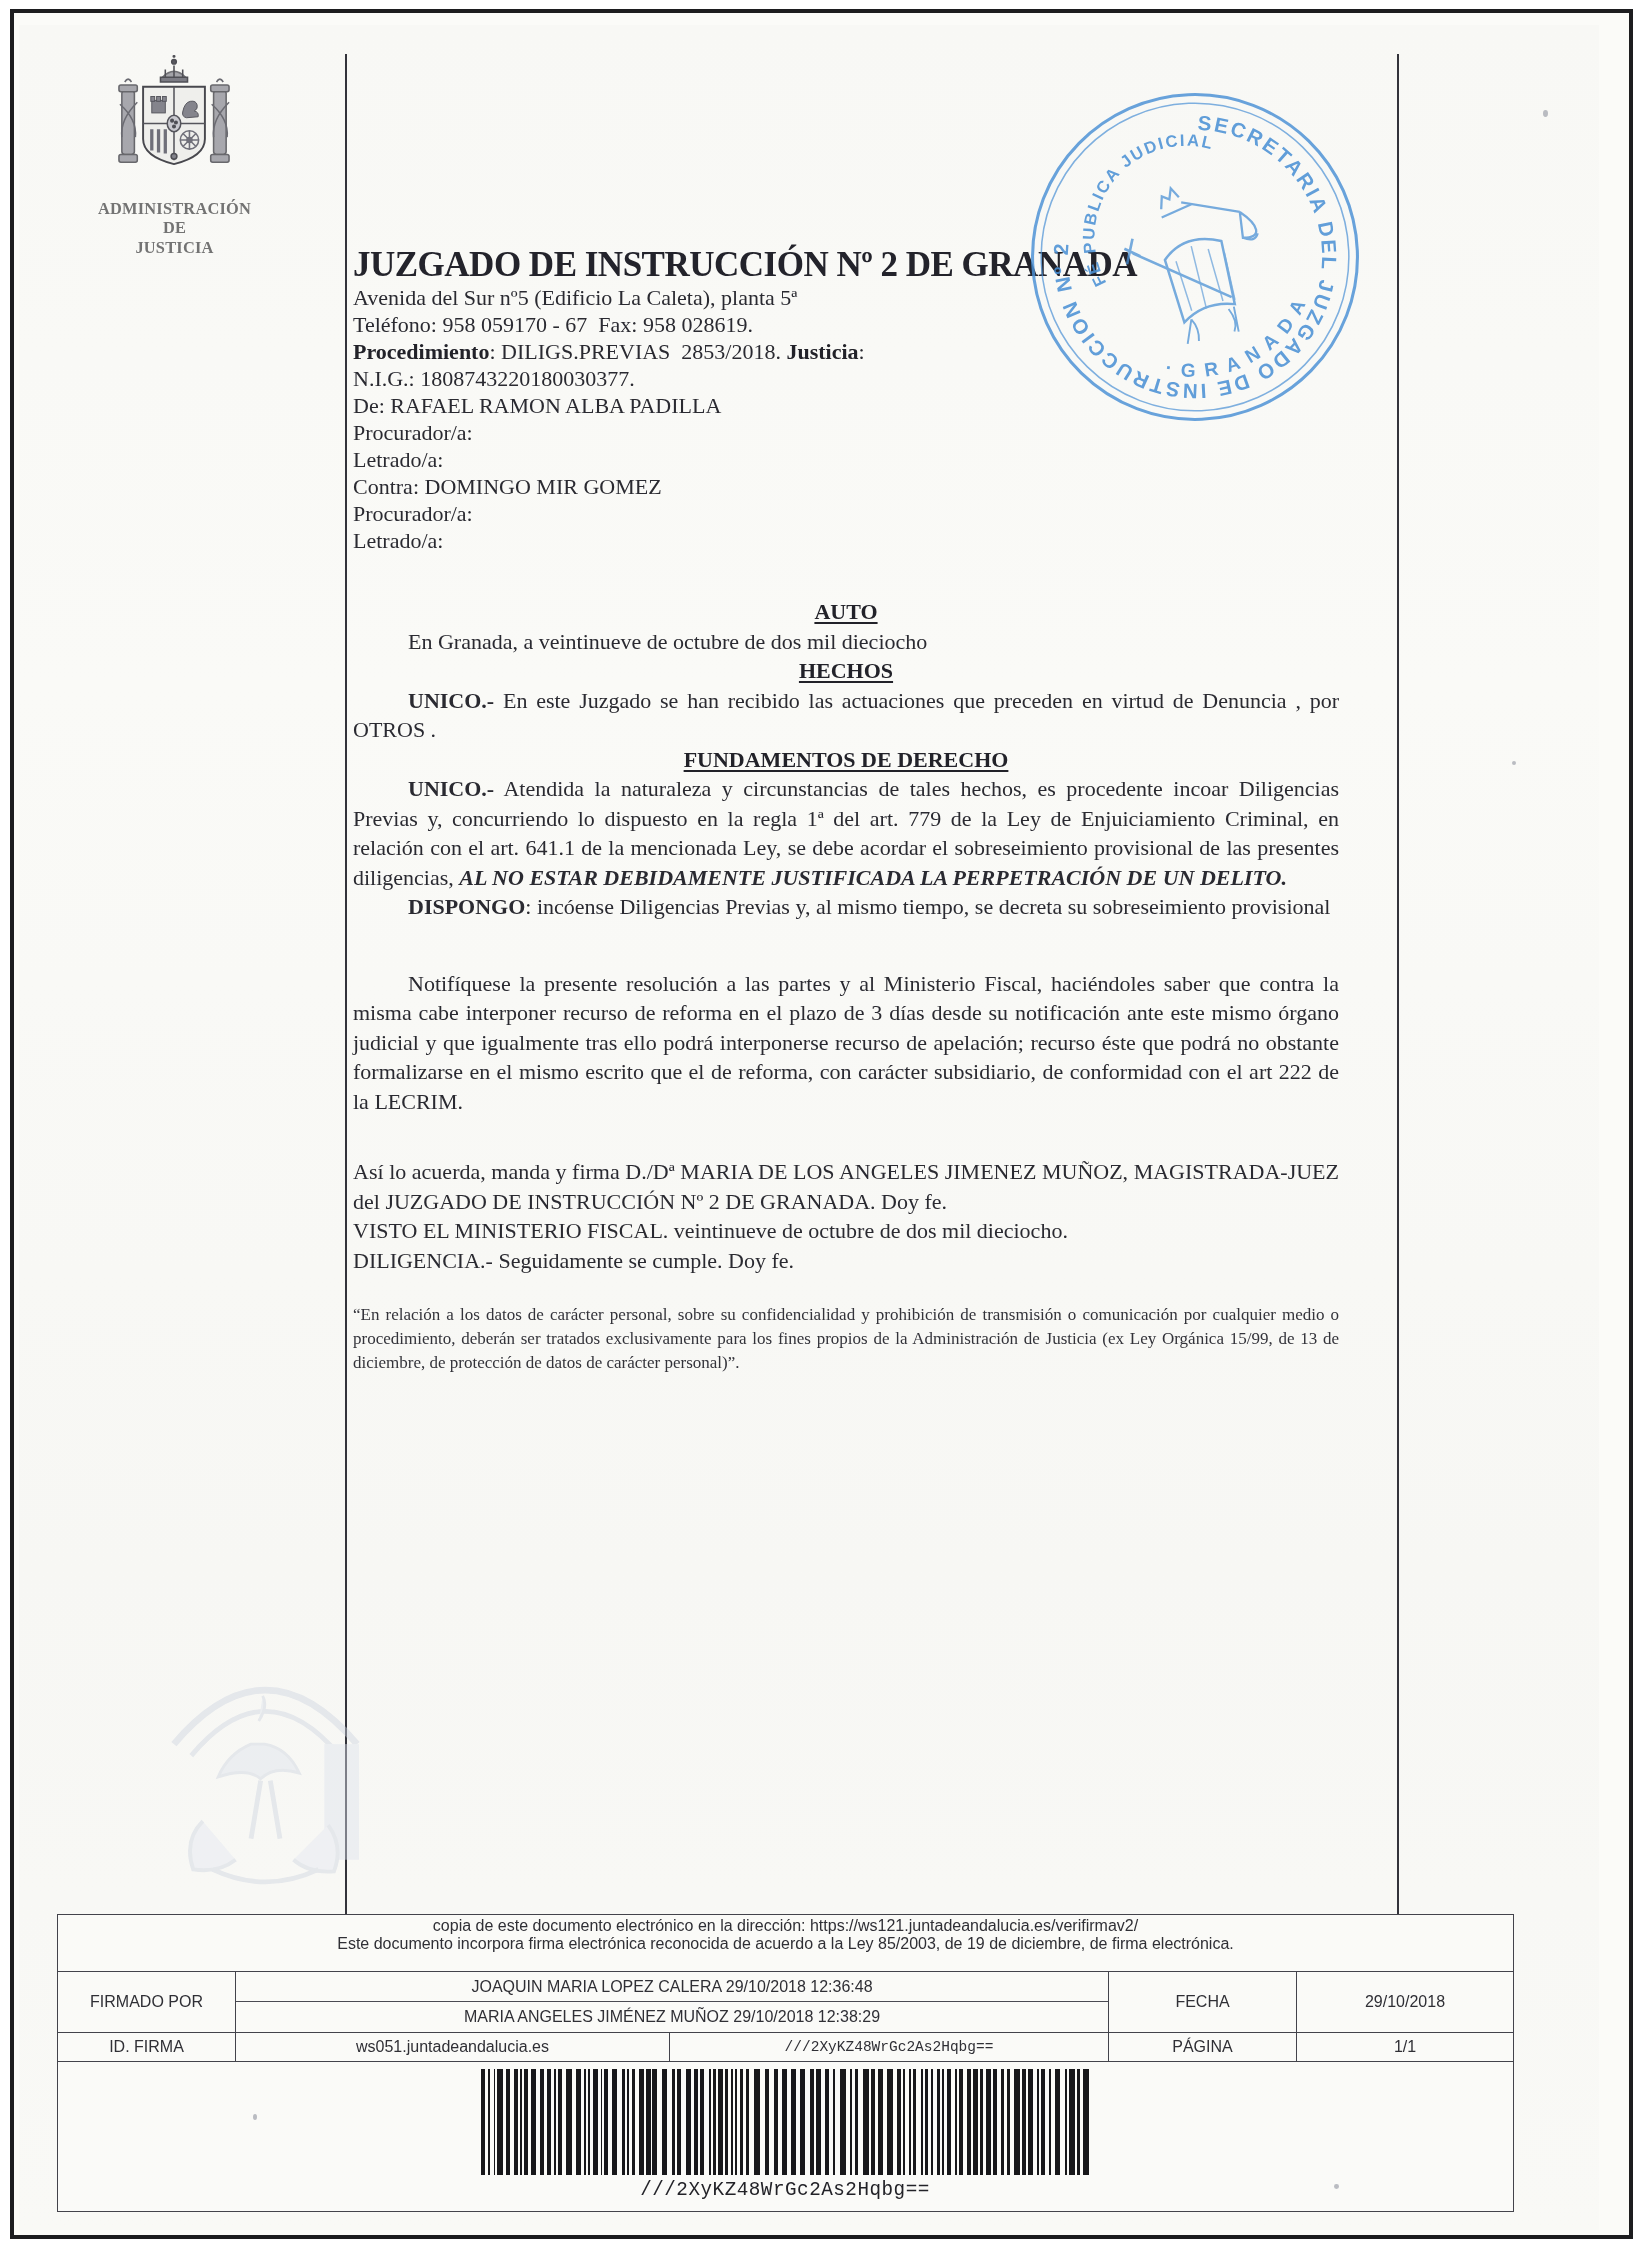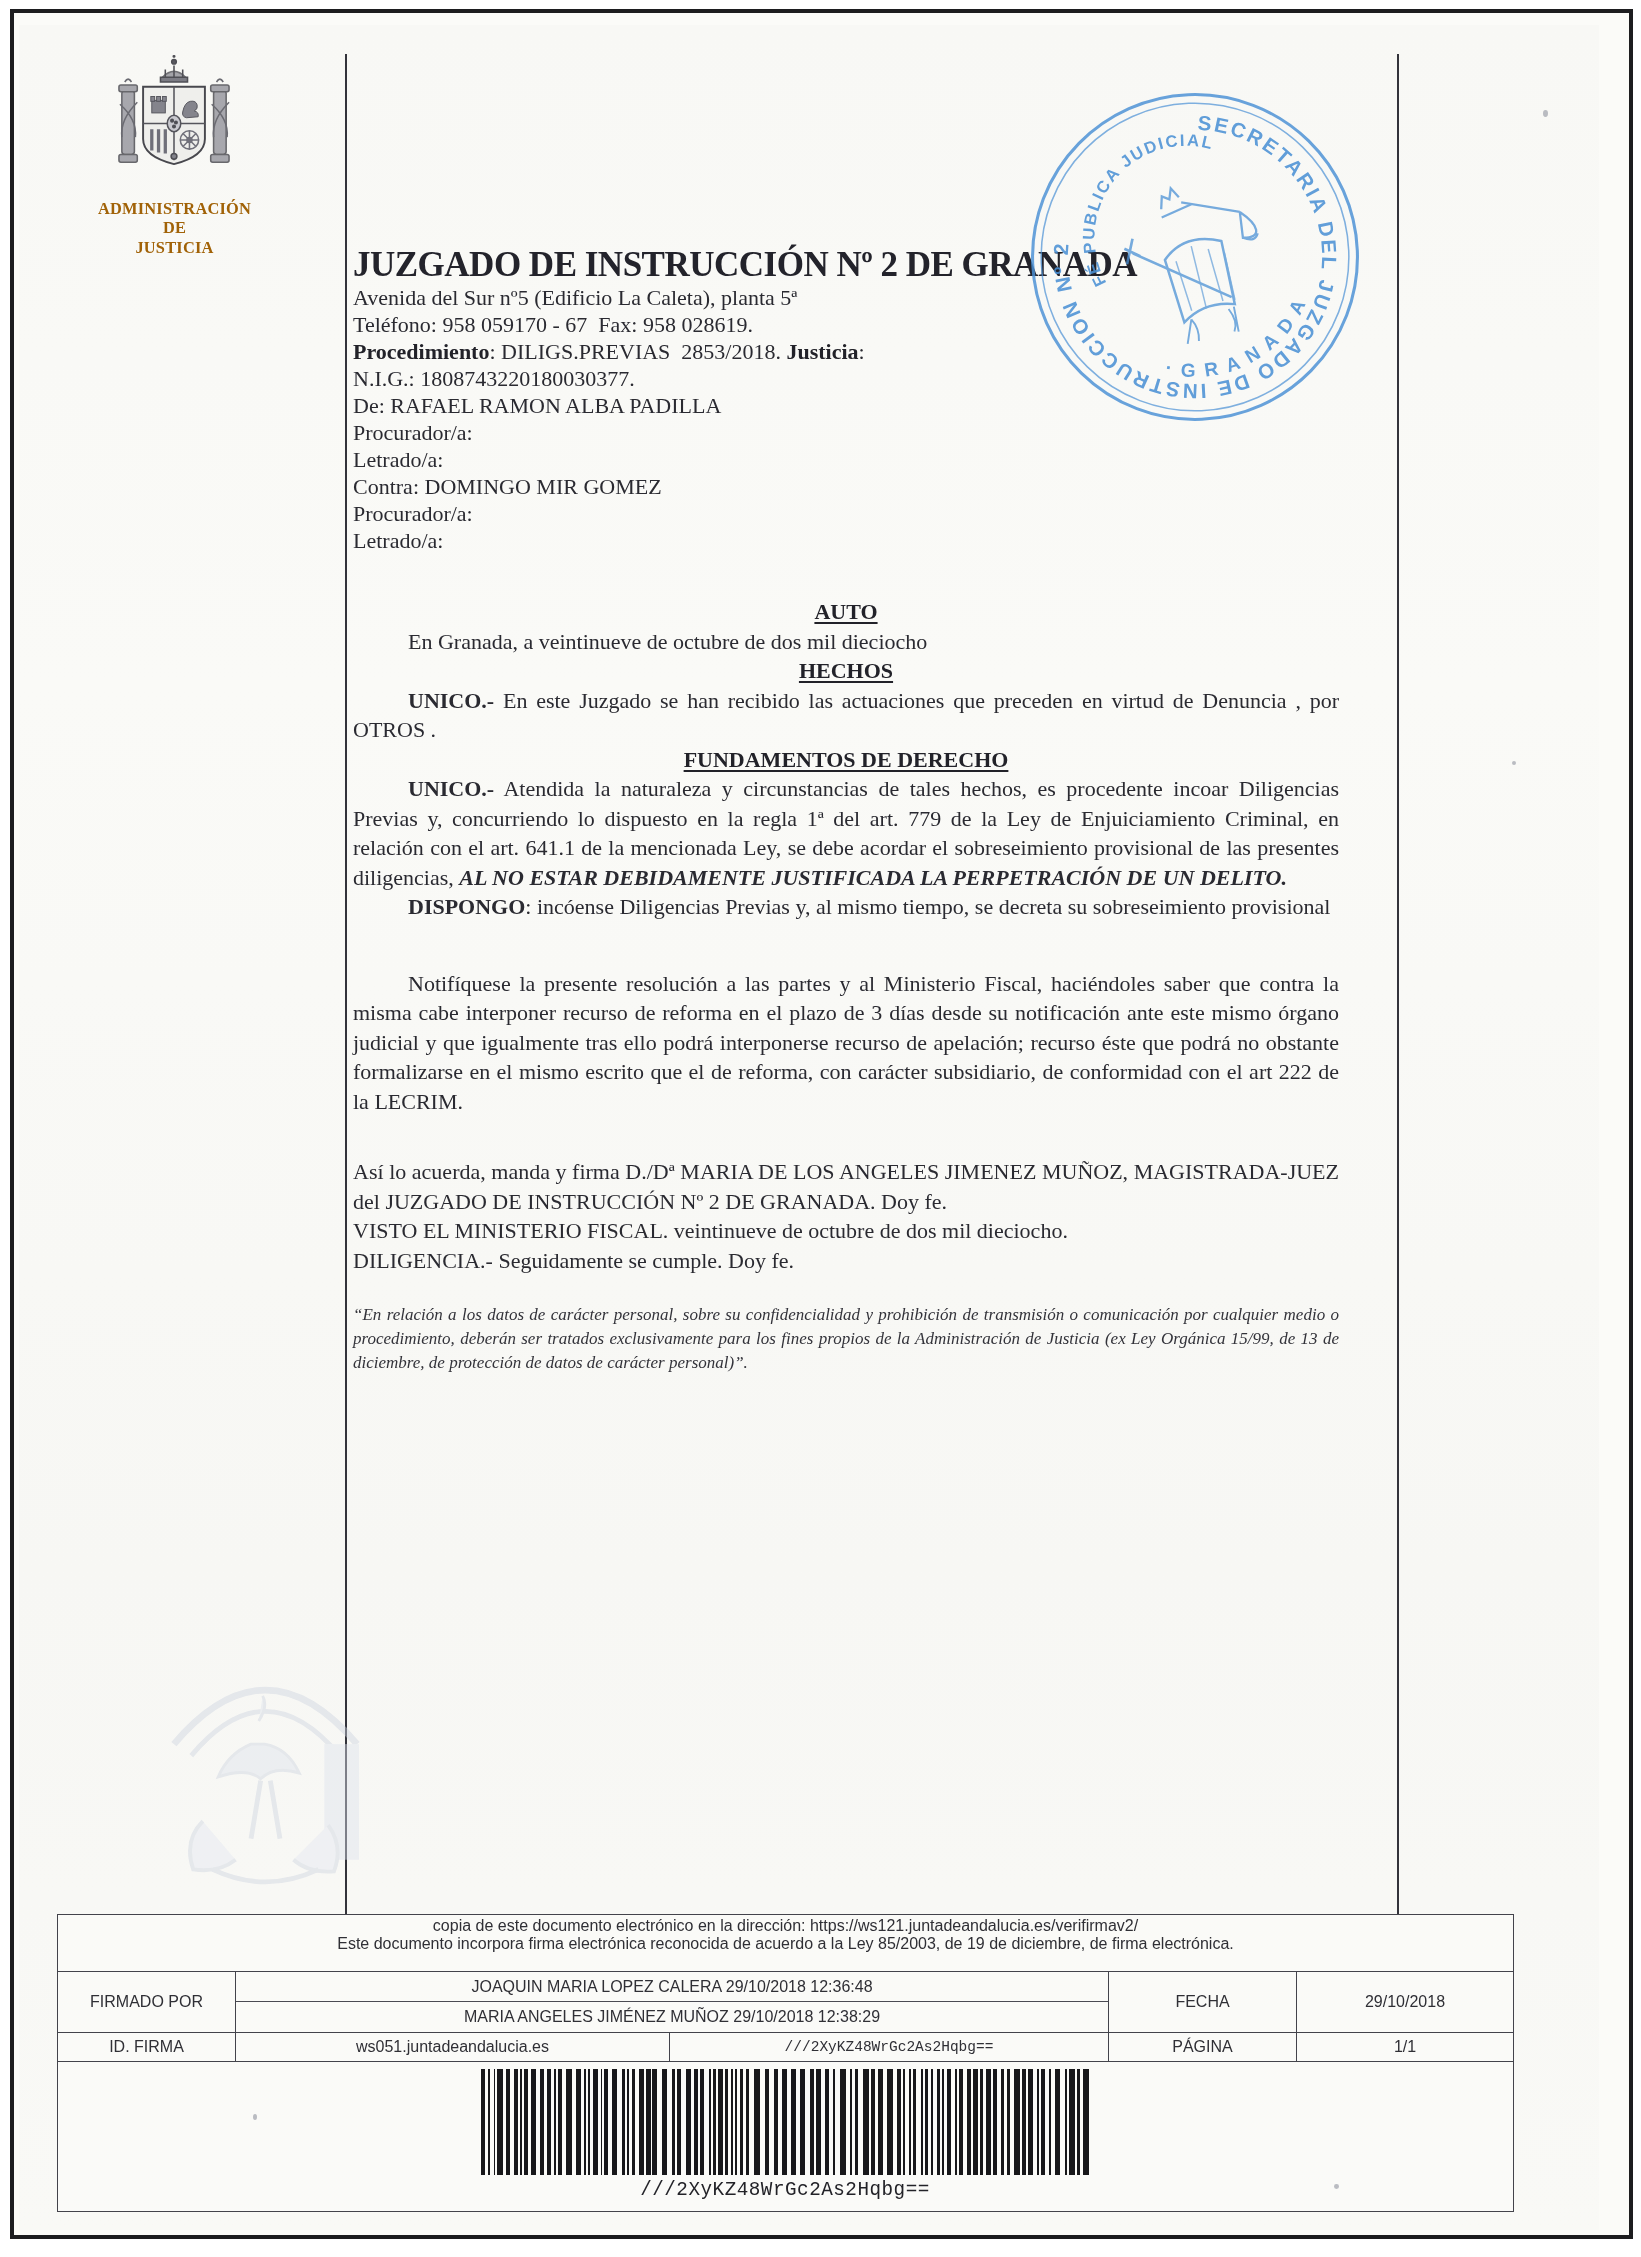--- a/index.html
+++ b/index.html
@@ -13,41 +13,41 @@
     background:linear-gradient(180deg,#f8f8f5 0%,#fafaf7 30%,#f7f7f4 70%,#f9f9f6 100%); }
 
   
   .vline { position:absolute; top:54px; height:1860px; width:1.9px; background:#33333b; }
   .vline-left  { left:345px; }
   .vline-right { left:1397px; }
 
   
   .coat { position:absolute; left:114px; top:54px; width:120px; height:141px; }
   .org { position:absolute; left:85px; top:199px; width:179px; text-align:center;
-    font-weight:bold; font-size:16.4px; line-height:19.3px; color:#a16207; letter-spacing:0.2px; }
+    font-weight:bold; font-size:16.4px; line-height:19.3px; color:#737373; letter-spacing:0.2px; }
 
   
   .header { position:absolute; left:353px; top:245px; width:994px; }
   .court-title { font-weight:bold; font-size:35px; line-height:39px; color:#23232b; letter-spacing:-0.5px; white-space:nowrap; }
   .hdr-line { font-size:22px; line-height:27px; white-space:pre-wrap; color:#2a2a31; }
   .hdr-line b { color:#222229; }
 
   
   .stamp { position:absolute; left:1023px; top:85px; width:344px; height:344px; opacity:.92; }
 
   
   .doc-body { position:absolute; left:353px; top:597px; width:986px;
     font-size:22px; line-height:29.5px; text-align:justify; color:#2a2a31; }
   .heading { text-align:center; font-weight:bold; text-decoration:underline;
     text-underline-offset:2.9px; text-decoration-thickness:1.9px; color:#222229; }
   .indent { text-indent:55px; }
   .gap-lg { margin-top:47px; }
   .gap-md { margin-top:41px; }
   .bold-italic { font-weight:bold; font-style:italic; }
-  .privacy { margin-top:28px; font-style:italic; font-size:17px; line-height:24px; color:#33333a; }
+  .privacy { margin-top:28px; font-size:17px; line-height:24px; color:#33333a; }
 
   
   .watermark { position:absolute; left:145px; top:1628px; width:241px; height:290px; opacity:.55; }
 
   
   .footer { position:absolute; left:57px; top:1914px; width:1457px;
     font-family:"Liberation Sans", sans-serif; color:#2f2f35; border:1.9px solid #43434b; background:rgba(255,255,255,.25); }
   .f-top { height:57px; border-bottom:1.9px solid #43434b; text-align:center;
     font-size:16px; line-height:18.3px; padding-top:1.9px; }
   .f-top .mono { font-family:"Liberation Mono","DejaVu Sans Mono",monospace; font-size:14px; }

